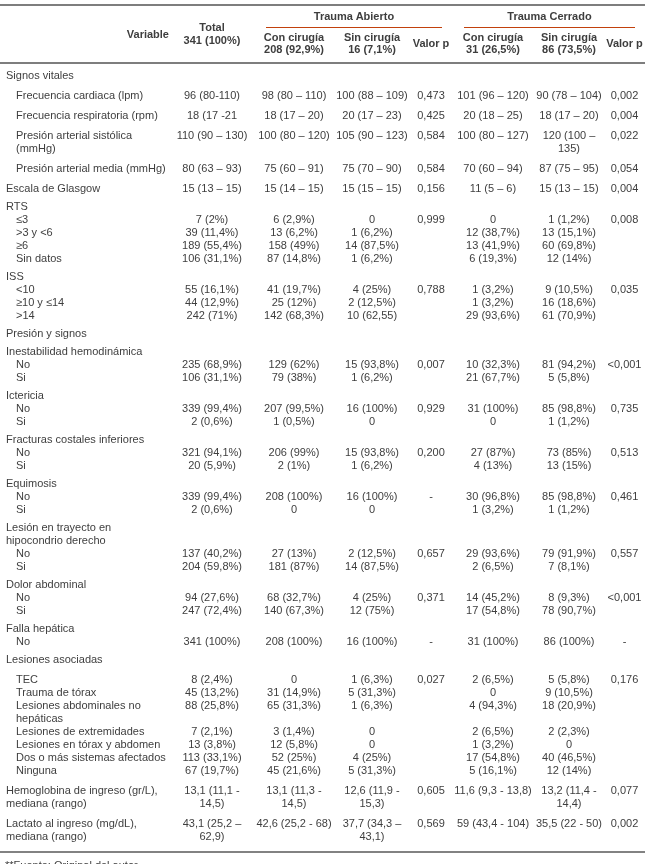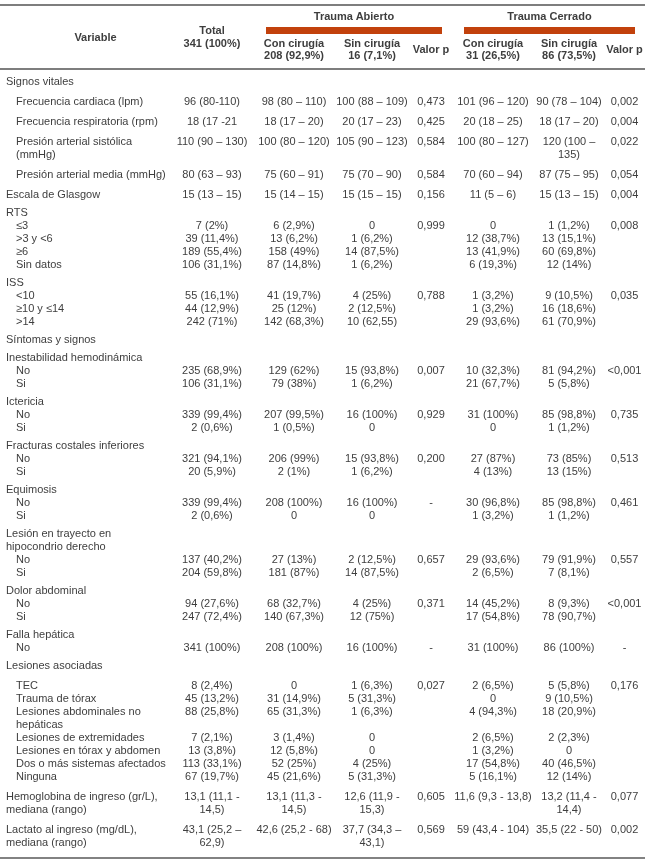--- a/index.html
+++ b/index.html
@@ -12,24 +12,24 @@
   table.results {
     border-collapse:collapse; table-layout:fixed; width:645px;
     border-top:2px solid #7e7e7e; border-bottom:2px solid #828282;
     font-size:11px; line-height:13px; color:#3e3e3e;
   }
   thead { border-bottom:2px solid #7e7e7e; }
   thead th {
     font-weight:bold; text-align:center; vertical-align:middle;
     padding:1px 1px; font-size:11px; line-height:12.5px;
   }
-  thead th.var { text-align:center; padding-left:22px; }
+  thead th.var { text-align:right; padding-left:22px; }
   thead th.group { padding:0; vertical-align:top; }
   thead th.group .grp-inner {
-    border-bottom:7px solid #c2410c;
+    border-bottom:1px solid #c2410c;
     margin:0 10px 0 12px; padding:4px 0 4px 0;
   }
   thead tr.h2 th { padding-top:3px; padding-bottom:6px; }
   tbody td {
     vertical-align:top; text-align:center; padding:0 1px;
     white-space:pre; overflow:visible;
   }
   tbody td.lbl { text-align:left; padding-left:6px; }
   tbody tr.ind td.lbl { padding-left:16px; }
   tbody tr.sec td { text-align:left; padding:5px 0 0 6px; white-space:pre; }
@@ -217,21 +217,21 @@
           <td class="lbl">&gt;14</td>
           <td>242 (71%)</td>
           <td>142 (68,3%)</td>
           <td>10 (62,55)</td>
           <td></td>
           <td>29 (93,6%)</td>
           <td>61 (70,9%)</td>
           <td></td>
         </tr>
         <tr class="sec">
-          <td colspan="8">Síntomas y signos</td>
+          <td colspan="8">Presión y signos</td>
         </tr>
         <tr class="sec">
           <td colspan="8">Inestabilidad hemodinámica</td>
         </tr>
         <tr class="ind">
           <td class="lbl">No</td>
           <td>235 (68,9%)</td>
           <td>129 (62%)</td>
           <td>15 (93,8%)</td>
           <td>0,007</td>

